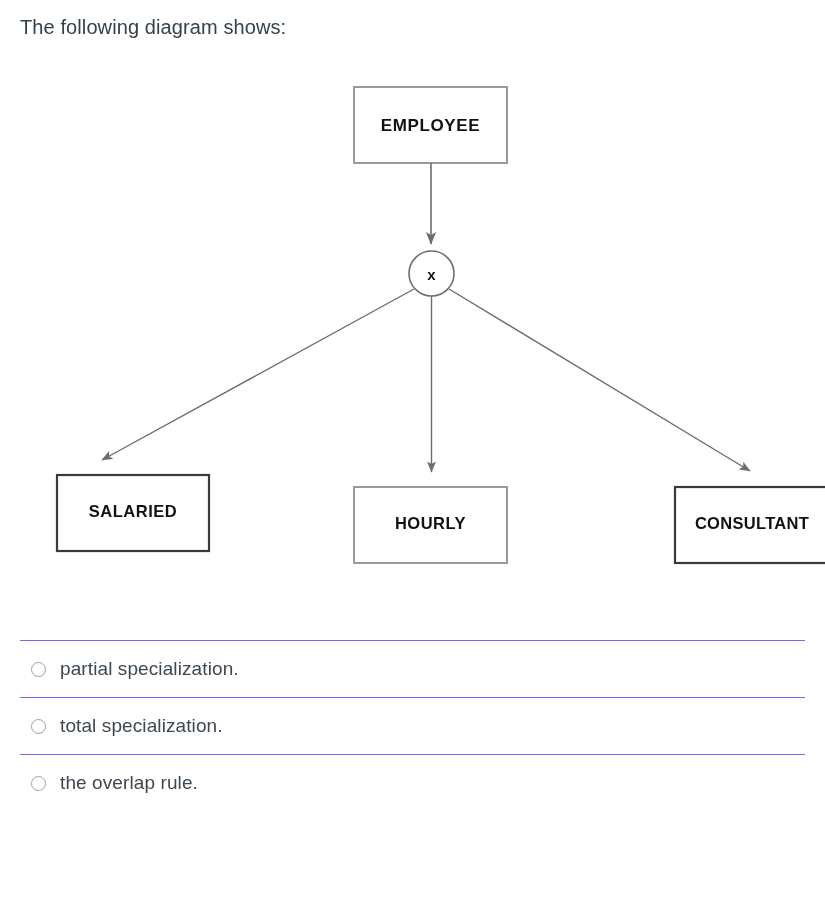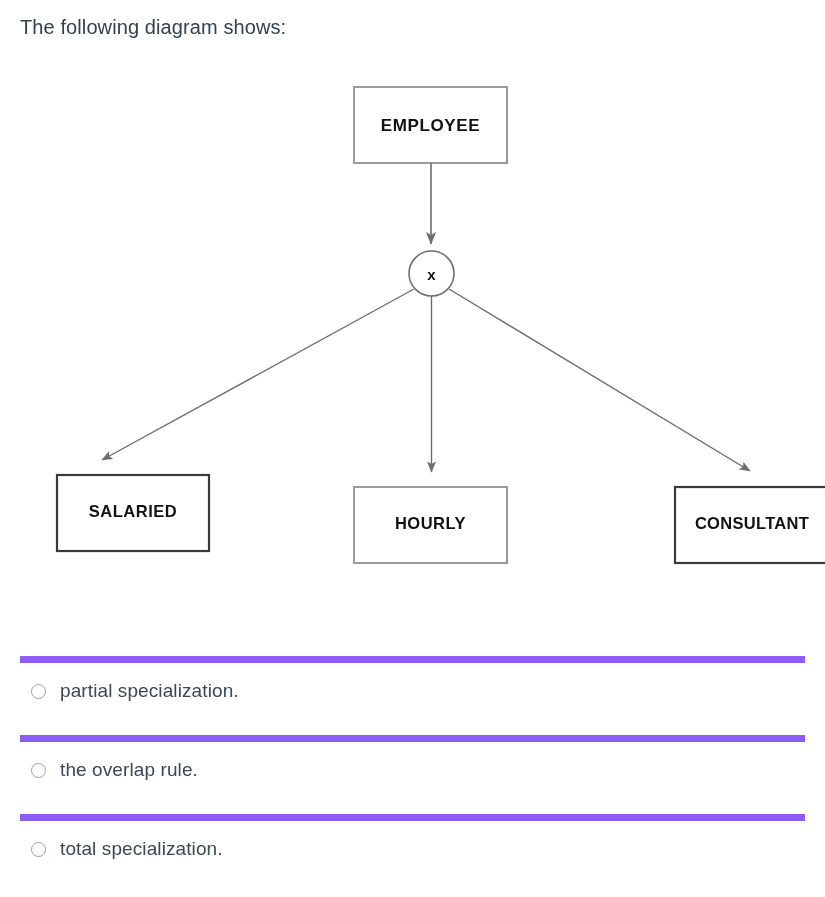--- a/index.html
+++ b/index.html
@@ -43,22 +43,22 @@
   }
   .options {
     position: absolute;
     left: 0;
     top: 640px;
     width: 825px;
   }
   .option {
     position: relative;
     height: 56px;
-    border-top: 7px solid #8b5cf6;
-    margin: 16px 20px;
+    border-top: 1px solid #8b5cf6;
+    margin: 0 20px;
     display: flex;
     align-items: center;
   }
   .radio {
     width: 15px;
     height: 15px;
     border: 1.4px solid #9aa0a6;
     border-radius: 50%;
     background: #ffffff;
     flex: 0 0 auto;
@@ -114,21 +114,21 @@
     </svg>
   </div>
 
   <div class="options">
     <div class="option">
       <span class="radio"></span>
       <span class="option-label">partial specialization.</span>
     </div>
     <div class="option">
       <span class="radio"></span>
-      <span class="option-label">the overlap rule.</span>
+      <span class="option-label">total specialization.</span>
     </div>
     <div class="option">
       <span class="radio"></span>
-      <span class="option-label">total specialization.</span>
+      <span class="option-label">the overlap rule.</span>
     </div>
   </div>
 
 </div>
 
 </body></html>

